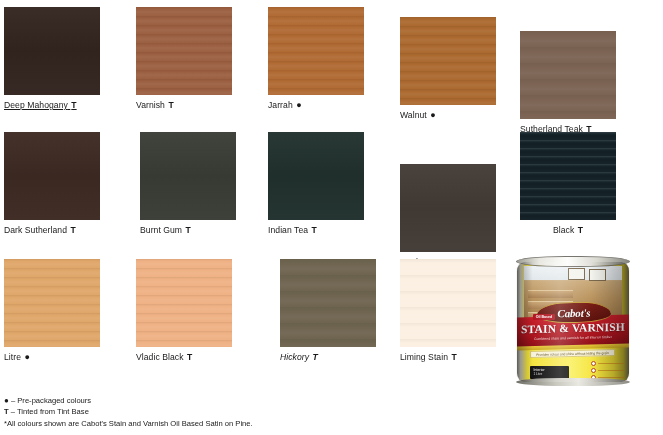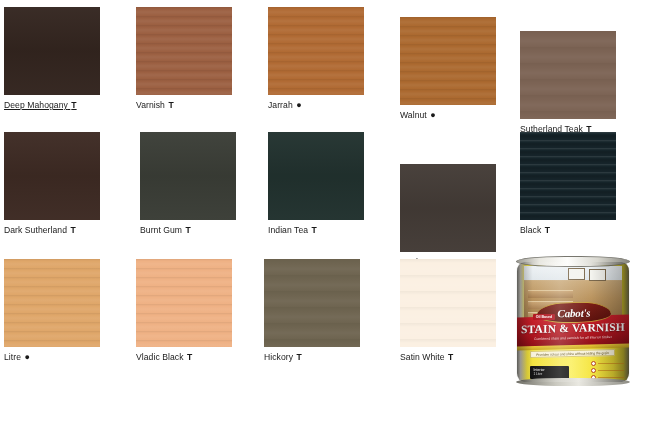--- a/index.html
+++ b/index.html
@@ -350,49 +350,49 @@
           <div class="grain" style="background-image: linear-gradient(rgba(255, 255, 255, 0.035) 0%, rgba(0, 0, 0, 0.05) 50%, rgba(255, 255, 255, 0.02) 100%);"></div>
         </div>
         <div class="swatch-label"><span>Indian Tea</span> <span class="mark">T</span></div>
       </div>
       <div class="swatch-cell" style="left: 400px; top: 132px; margin-top: 32px;">
         <div class="swatch" style="background: rgb(67, 59, 54);">
           <div class="grain" style="background-image: linear-gradient(rgba(255, 255, 255, 0.035) 0%, rgba(0, 0, 0, 0.05) 50%, rgba(255, 255, 255, 0.02) 100%);"></div>
         </div>
         <div class="swatch-label"><span>Coal</span> <span class="mark">T</span></div>
       </div>
-      <div class="swatch-cell" style="left: 520px; top: 132px;">
+      <div class="swatch-cell" style="left: 520px; top: 132px; text-align: center;">
         <div class="swatch" style="background: rgb(22, 37, 43);">
           <div class="grain" style="background-image: repeating-linear-gradient(rgba(255, 255, 255, 0.12) 0px, rgba(255, 255, 255, 0) 2px, rgba(0, 0, 0, 0.18) 4px, rgba(0, 0, 0, 0) 8px);"></div>
         </div>
         <div class="swatch-label"><span>Black</span> <span class="mark">T</span></div>
       </div>
       <div class="swatch-cell" style="left: 4px; top: 259px;">
         <div class="swatch" style="background: rgb(223, 166, 105);">
           <div class="grain" style="background-image: repeating-linear-gradient(rgba(0, 0, 0, 0.07) 0px, rgba(0, 0, 0, 0) 2px, rgba(255, 255, 255, 0.06) 5px, rgba(0, 0, 0, 0) 9px);"></div>
         </div>
         <div class="swatch-label"><span>Litre</span> <span class="dot">●</span></div>
       </div>
       <div class="swatch-cell" style="left: 136px; top: 259px;">
         <div class="swatch" style="background: rgb(239, 177, 132);">
           <div class="grain" style="background-image: repeating-linear-gradient(rgba(0, 0, 0, 0.07) 0px, rgba(0, 0, 0, 0) 2px, rgba(255, 255, 255, 0.06) 5px, rgba(0, 0, 0, 0) 9px);"></div>
         </div>
         <div class="swatch-label"><span>Vladic Black</span> <span class="mark">T</span></div>
       </div>
-      <div class="swatch-cell" style="left: 264px; top: 259px;">
+      <div class="swatch-cell" style="left: 280px; top: 259px; font-style: italic;">
         <div class="swatch" style="background: rgb(110, 100, 80);">
           <div class="grain" style="background-image: repeating-linear-gradient(rgba(0, 0, 0, 0.04) 0px, rgba(0, 0, 0, 0) 4px, rgba(255, 255, 255, 0.043) 10px, rgba(0, 0, 0, 0) 16px);"></div>
         </div>
         <div class="swatch-label"><span>Hickory</span> <span class="mark">T</span></div>
       </div>
       <div class="swatch-cell" style="left: 400px; top: 259px;">
         <div class="swatch" style="background: rgb(251, 240, 226);">
           <div class="grain" style="background-image: repeating-linear-gradient(rgba(0, 0, 0, 0.04) 0px, rgba(0, 0, 0, 0) 4px, rgba(255, 255, 255, 0.043) 10px, rgba(0, 0, 0, 0) 16px);"></div>
         </div>
-        <div class="swatch-label"><span>Satin White</span> <span class="mark">T</span></div>
+        <div class="swatch-label"><span>Liming Stain</span> <span class="mark">T</span></div>
       </div>
     </div>
 
   <div id="paint-can">
     <div class="can-lid"></div>
     <div class="can-body">
       <div class="can-photo">
         <div class="photo-frame" style="left:45%;top:2px;width:17%;height:12px;"></div>
         <div class="photo-frame" style="left:66%;top:3px;width:17%;height:12px;"></div>
         <div class="photo-drawer" style="top:24px;"></div>
@@ -426,14 +426,25 @@
       </div>
       <div class="can-footer">
         <div class="f1">Interior</div>
         <div class="f2">1 Litre</div>
       </div>
       <div class="can-shadow"></div>
     </div>
     <div class="can-bottom"></div>
   </div>
 
+  <div id="legend">
+    <div class="legend-line">
+      <span class="sym symdot">●</span>
+      <span>– Pre-packaged colours</span>
+    </div>
+    <div class="legend-line">
+      <span class="sym">T</span>
+      <span>– Tinted from Tint Base</span>
+    </div>
+    <div class="legend-line">*All colours shown are Cabot's Stain and Varnish Oil Based Satin on Pine.</div>
+  </div>
 
 </div>
 
 </body></html>

